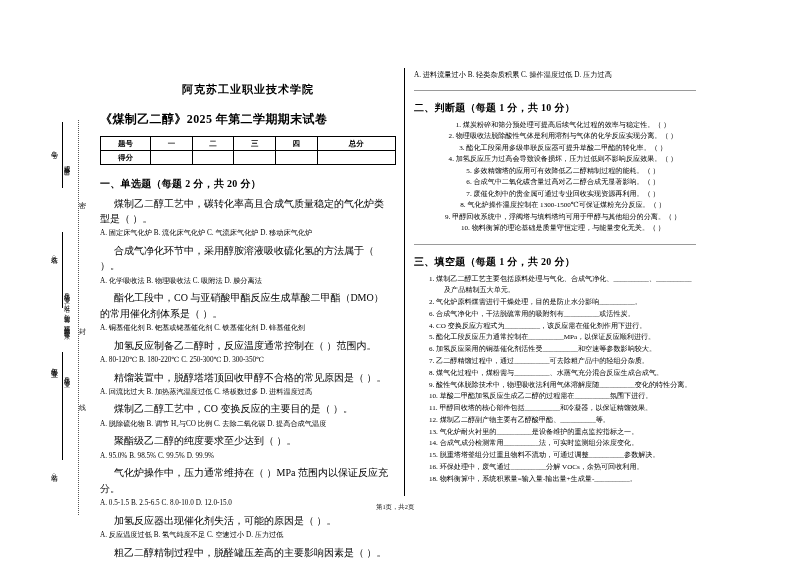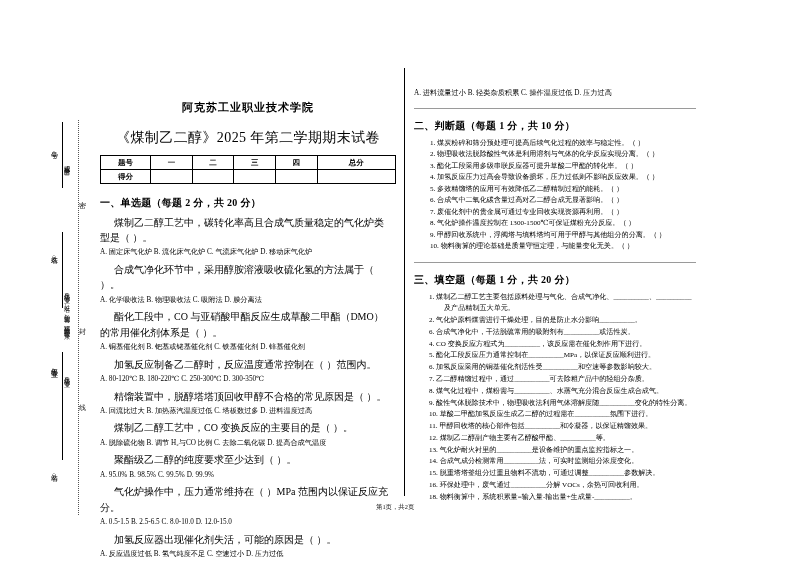--- a/index.html
+++ b/index.html
@@ -46,35 +46,35 @@
   .vt-zhuanye{left:50px;top:362px;}
   .vt-zhanming{left:50px;top:468px;}
   .vt-note1{left:64px;top:160px;}
   .vt-note2{left:64px;top:288px;}
   .vt-note3{left:64px;top:372px;}
   .vt-mi{left:78px;top:196px;}
   .vt-feng{left:78px;top:322px;}
   .vt-xian{left:78px;top:398px;}
 
   
-  .col{position:absolute;top:80px;}
+  .col{position:absolute;top:62px;}
   .col-left{left:100px;width:296px;}
   .col-right{left:414px;width:282px;}
   .col-divider{
     position:absolute;left:404px;top:68px;
     width:0;height:428px;border-left:1.1px solid #000;
   }
 
   
   .school{
     text-align:center;font-weight:bold;font-size:11px;
     letter-spacing:1px;margin:20px 0 0 0;
   }
   .examtitle{
-    text-align:center;font-weight:normal;font-size:14px;
+    text-align:left;font-weight:bold;font-size:12px;
     letter-spacing:0.4px;margin:14px 0 8px 0;
   }
 
   
   table.scoretab{
     border-collapse:collapse;width:100%;margin:0 12px 12px 0;
   }
   table.scoretab td{
     border:1px solid #000;height:11px;
     text-align:center;font-size:7.5px;font-weight:bold;
@@ -87,21 +87,21 @@
     font-weight:bold;font-size:10px;margin:10px 0 5px 0;
     letter-spacing:0.3px;
   }
   .q{
     font-size:10px;line-height:1.52;margin:0 7px 1px 0;
     text-indent:14px;
   }
   .opts{
     font-size:7.2px;line-height:1.5;margin:2px 0 4px 0;
   }
-  .tf-list{margin:0;padding:0;list-style:none;}
+  .tf-list{margin:0;padding:0;list-style:none;text-align:center;}
   .tf-list li{
     font-size:7.1px;line-height:1.62;
     padding-left:16px;text-indent:-16px;margin-left:16px;
   }
   .fb-list{margin:0;padding:0;list-style:none;}
   .fb-list li{
     font-size:7.1px;line-height:1.66;
     padding-left:15px;text-indent:-15px;margin-left:15px;
   }
   .hr{

